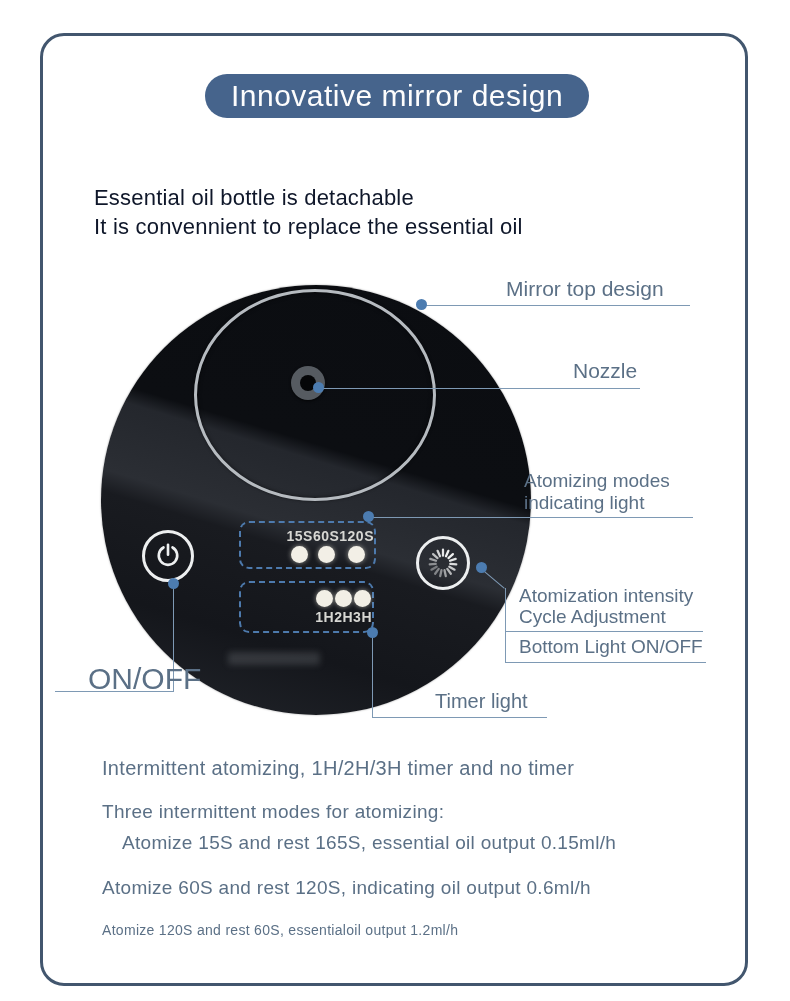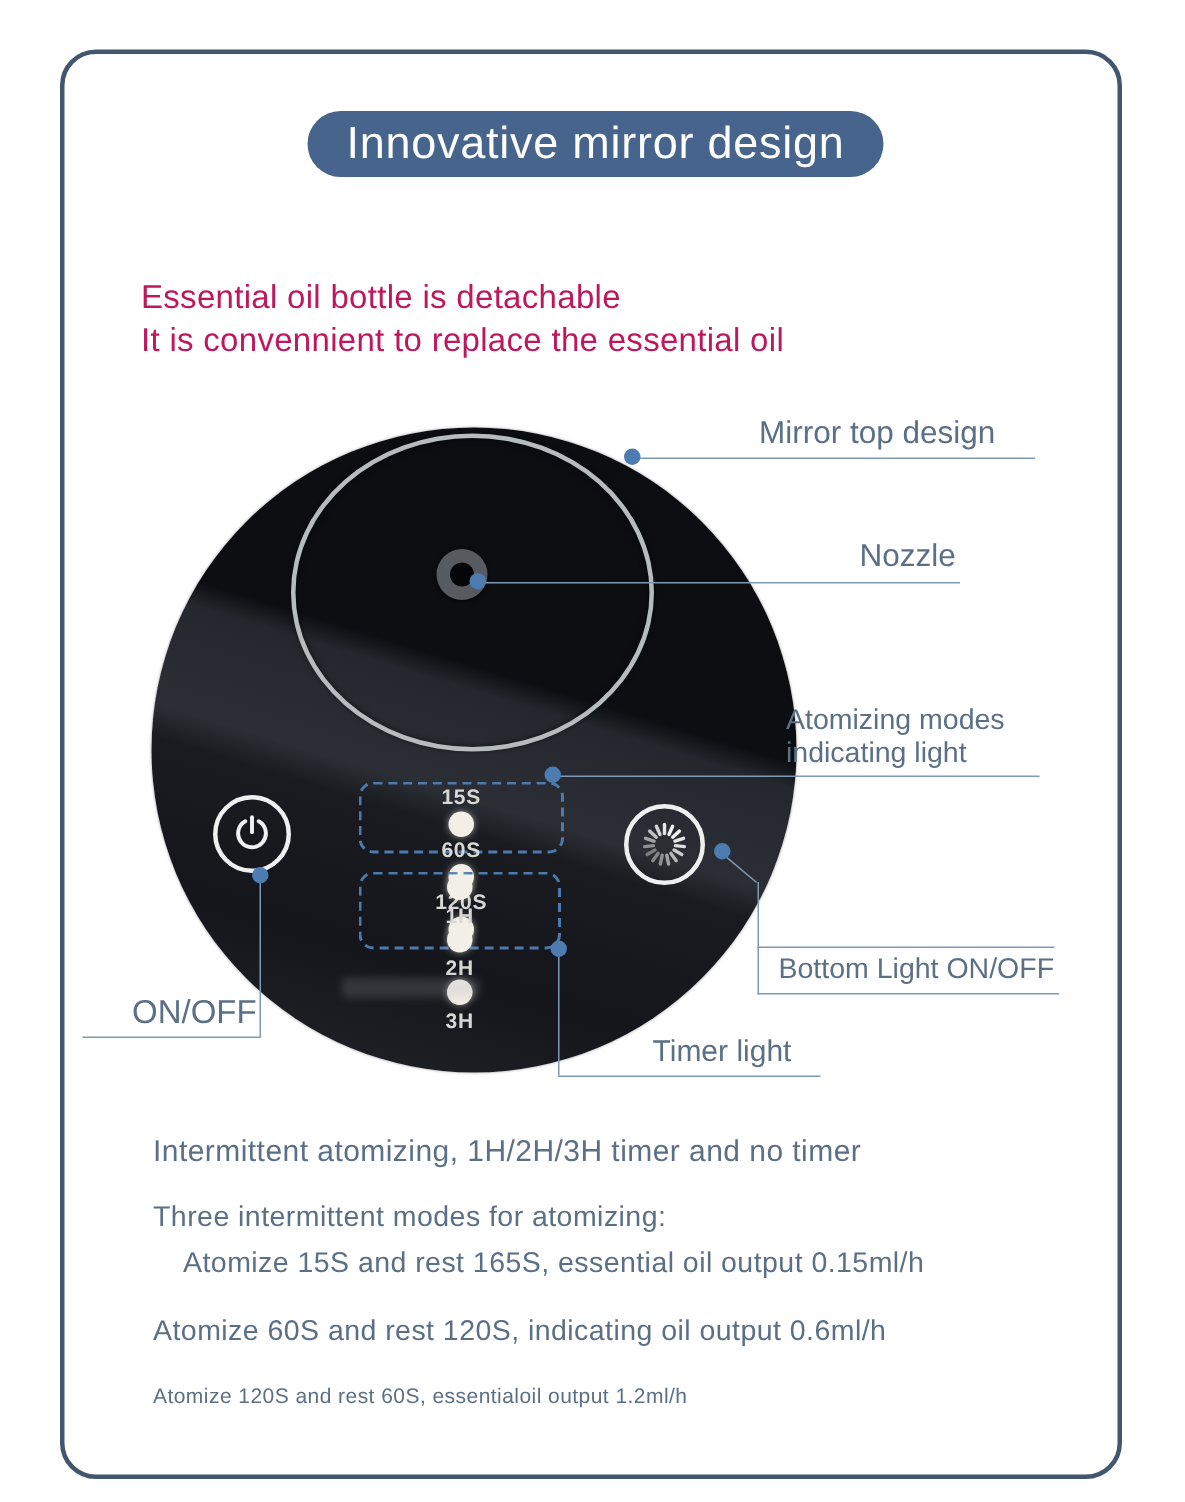--- a/index.html
+++ b/index.html
@@ -9,21 +9,21 @@
 
   .frame { left: 40px; top: 33px; width: 708px; height: 953px;
            border: 3px solid #42566e; border-radius: 24px; }
 
   .title-pill { left: 205px; top: 74px; width: 384px; height: 44px;
                 background: #46648c; border-radius: 23px;
                 color: #fdfdfd; font-size: 30px; font-weight: 400;
                 display: flex; align-items: center; justify-content: center;
                 letter-spacing: 0.5px; }
 
-  .intro { left: 94px; top: 183px; color: #be185d; font-size: 22px; line-height: 29px; letter-spacing: 0.2px; }
+  .intro { left: 94px; top: 183px; color: #0f172a; font-size: 22px; line-height: 29px; letter-spacing: 0.2px; }
 
   
   .device { left: 101px; top: 285px; width: 430px; height: 430px; border-radius: 50%;
             background: linear-gradient(197deg,
                #0b0d11 0%, #0c0e12 40%,
                #24272d 43%, #2b2e34 56%,
                #191b20 60%, #14161b 78%, #23262c 100%);
             box-shadow: 0 0 2px rgba(0,0,0,0.4); }
   .mirror-ring { left: 93px; top: 4px; width: 242px; height: 212px; border-radius: 50%;
                  border: 3px solid #b6bbc0;
@@ -32,21 +32,21 @@
             background: #565b61; display: flex; align-items: center; justify-content: center;
             box-shadow: 0 1px 3px rgba(0,0,0,0.7); }
   .nozzle-hole { width: 16px; height: 16px; border-radius: 50%; background: #050608; }
 
   .round-btn { border-radius: 50%; border: 3px solid #edeff0;
                display: flex; align-items: center; justify-content: center; }
   .power-btn { left: 41px; top: 245px; width: 52px; height: 52px; }
   .knob-btn  { left: 315px; top: 251px; width: 54px; height: 54px; }
 
   .dash-box { border: 2px dashed #4d7aad; border-radius: 10px;
-              display: flex; justify-content: flex-start; align-items: center; flex-direction: column; }
+              display: flex; justify-content: flex-end; align-items: center; }
   .mode-box  { left: 138px; top: 236px; width: 137px; height: 48px; }
   .timer-box { left: 138px; top: 296px; width: 135px; height: 52px; }
   .btn-col { display: flex; flex-direction: column; align-items: center; gap: 2px; }
   .btn-label { color: #d7d7d3; font-size: 14px; font-weight: bold; letter-spacing: 0.5px; }
   .led { width: 17px; height: 17px; border-radius: 50%; background: #f2efe6;
          box-shadow: 0 0 5px rgba(250,248,235,0.55); }
 
   .logo-smudge { left: 127px; top: 367px; width: 92px; height: 13px;
                  background: rgba(160,165,170,0.22); filter: blur(3px); border-radius: 3px; }
 
@@ -55,21 +55,21 @@
   .cline { background: #7e99b4; z-index: 5; }
   .h1px { height: 1px; } .w1px { width: 1px; }
 
   
   .lbl { color: #5b7086; z-index: 6; }
   .lbl-mirror { left: 506px; top: 277px; width: 182px; font-size: 21px; text-align: left; }
   .lbl-nozzle { left: 573px; top: 359px; font-size: 21px; }
   .lbl-modes  { left: 524px; top: 470px; font-size: 19px; line-height: 22px; }
   .lbl-intensity { left: 519px; top: 585px; font-size: 19px; line-height: 21px; }
   .lbl-bottomlight { left: 519px; top: 636px; font-size: 19px; }
-  .lbl-onoff { left: 88px; top: 662px; font-size: 22px; }
+  .lbl-onoff { left: 88px; top: 662px; font-size: 30px; }
   .lbl-timer { left: 435px; top: 690px; font-size: 20px; }
 
   
   .footer-line { left: 102px; color: #5b7086; letter-spacing: 0.3px; }
   .f0 { top: 757px; font-size: 20px; }
   .f1 { top: 801px; font-size: 19px; }
   .f2 { top: 832px; font-size: 19px; margin-left: 20px; }
   .f3 { top: 877px; font-size: 19px; }
   .f4 { top: 922px; font-size: 14px; }
 </style>
@@ -173,20 +173,24 @@
   <div class="abs cline h1px" style="left:55px; top:691px; width:119px;"></div>
   <div class="abs cline w1px" style="left:372px; top:632px; height:85px;"></div>
   <div class="abs cline h1px" style="left:372px; top:717px; width:175px;"></div>
 
   <div class="abs lbl lbl-mirror">Mirror top design</div>
   <div class="abs lbl lbl-nozzle">Nozzle</div>
   <div class="abs lbl lbl-modes">
     <div>Atomizing modes</div>
     <div>indicating light</div>
   </div>
+  <div class="abs lbl lbl-intensity">
+    <div>Atomization intensity</div>
+    <div>Cycle Adjustment</div>
+  </div>
   <div class="abs lbl lbl-bottomlight">Bottom Light ON/OFF</div>
   <div class="abs lbl lbl-onoff">ON/OFF</div>
   <div class="abs lbl lbl-timer">Timer light</div>
 
   <div class="abs footer-line f0">Intermittent atomizing, 1H/2H/3H timer and no timer</div>
   <div class="abs footer-line f1">Three intermittent modes for atomizing:</div>
   <div class="abs footer-line f2">Atomize 15S and rest 165S, essential oil output 0.15ml/h</div>
   <div class="abs footer-line f3">Atomize 60S and rest 120S, indicating oil output 0.6ml/h</div>
   <div class="abs footer-line f4">Atomize 120S and rest 60S, essentialoil output 1.2ml/h</div>
 

